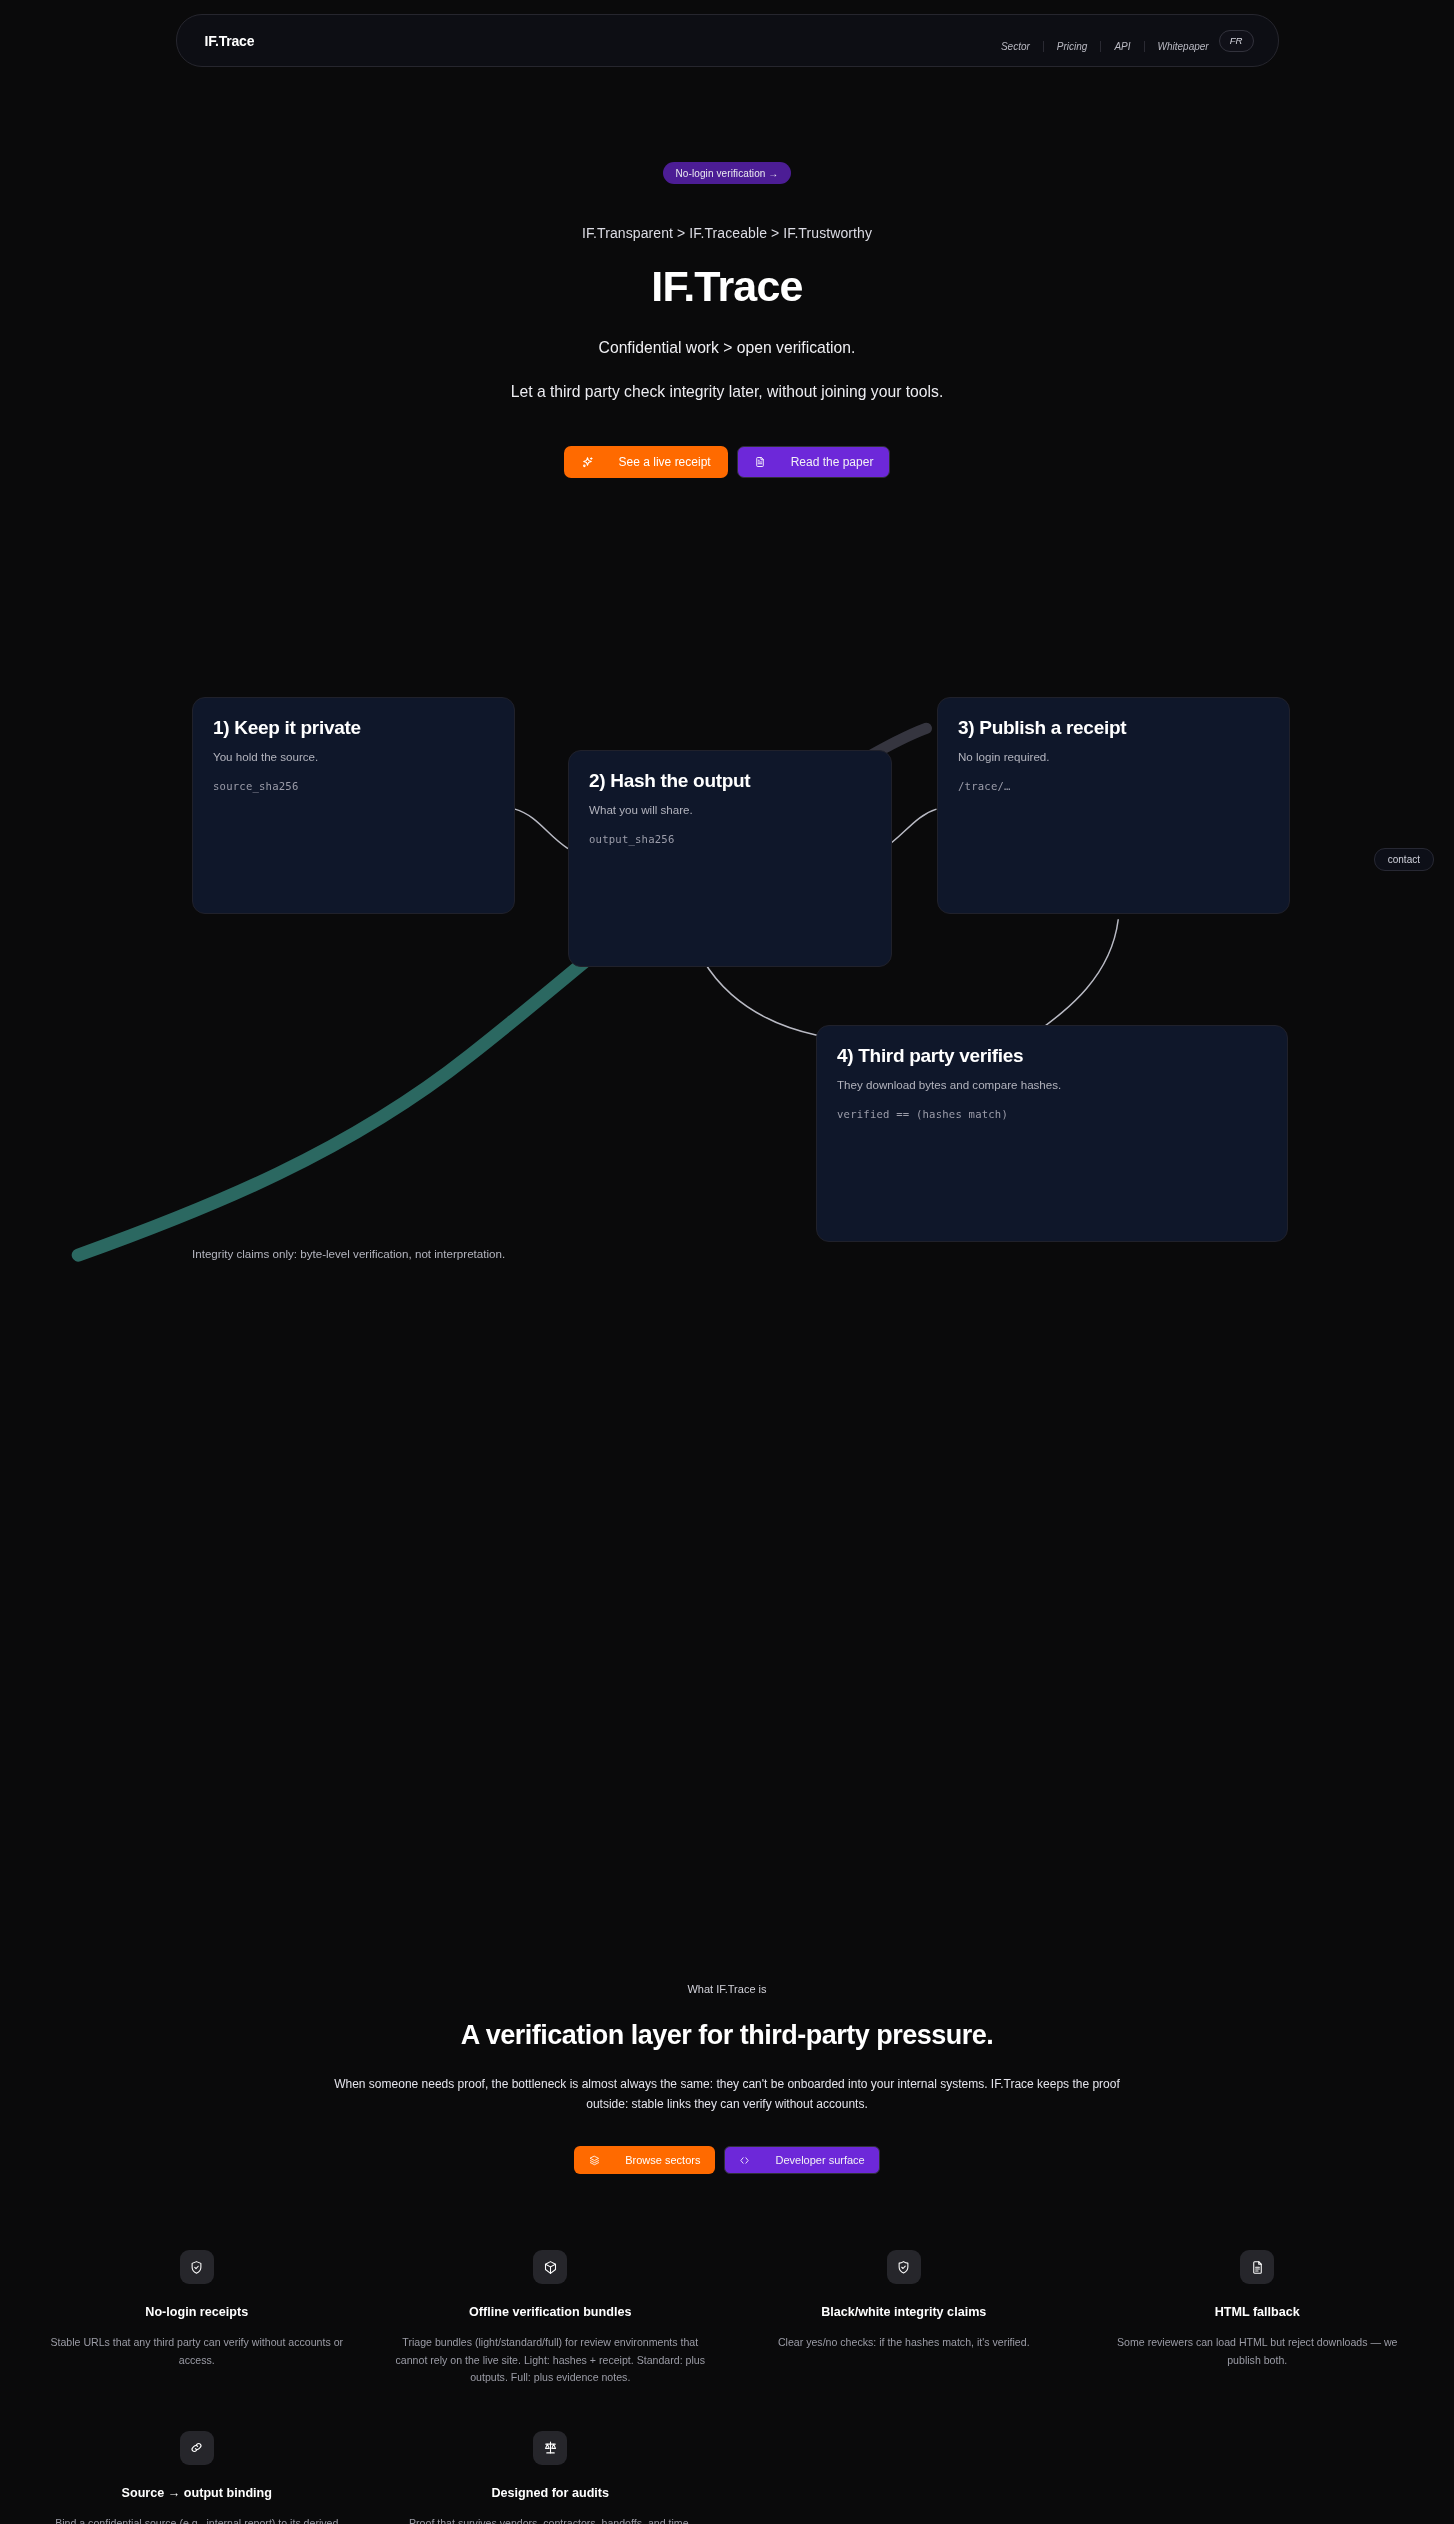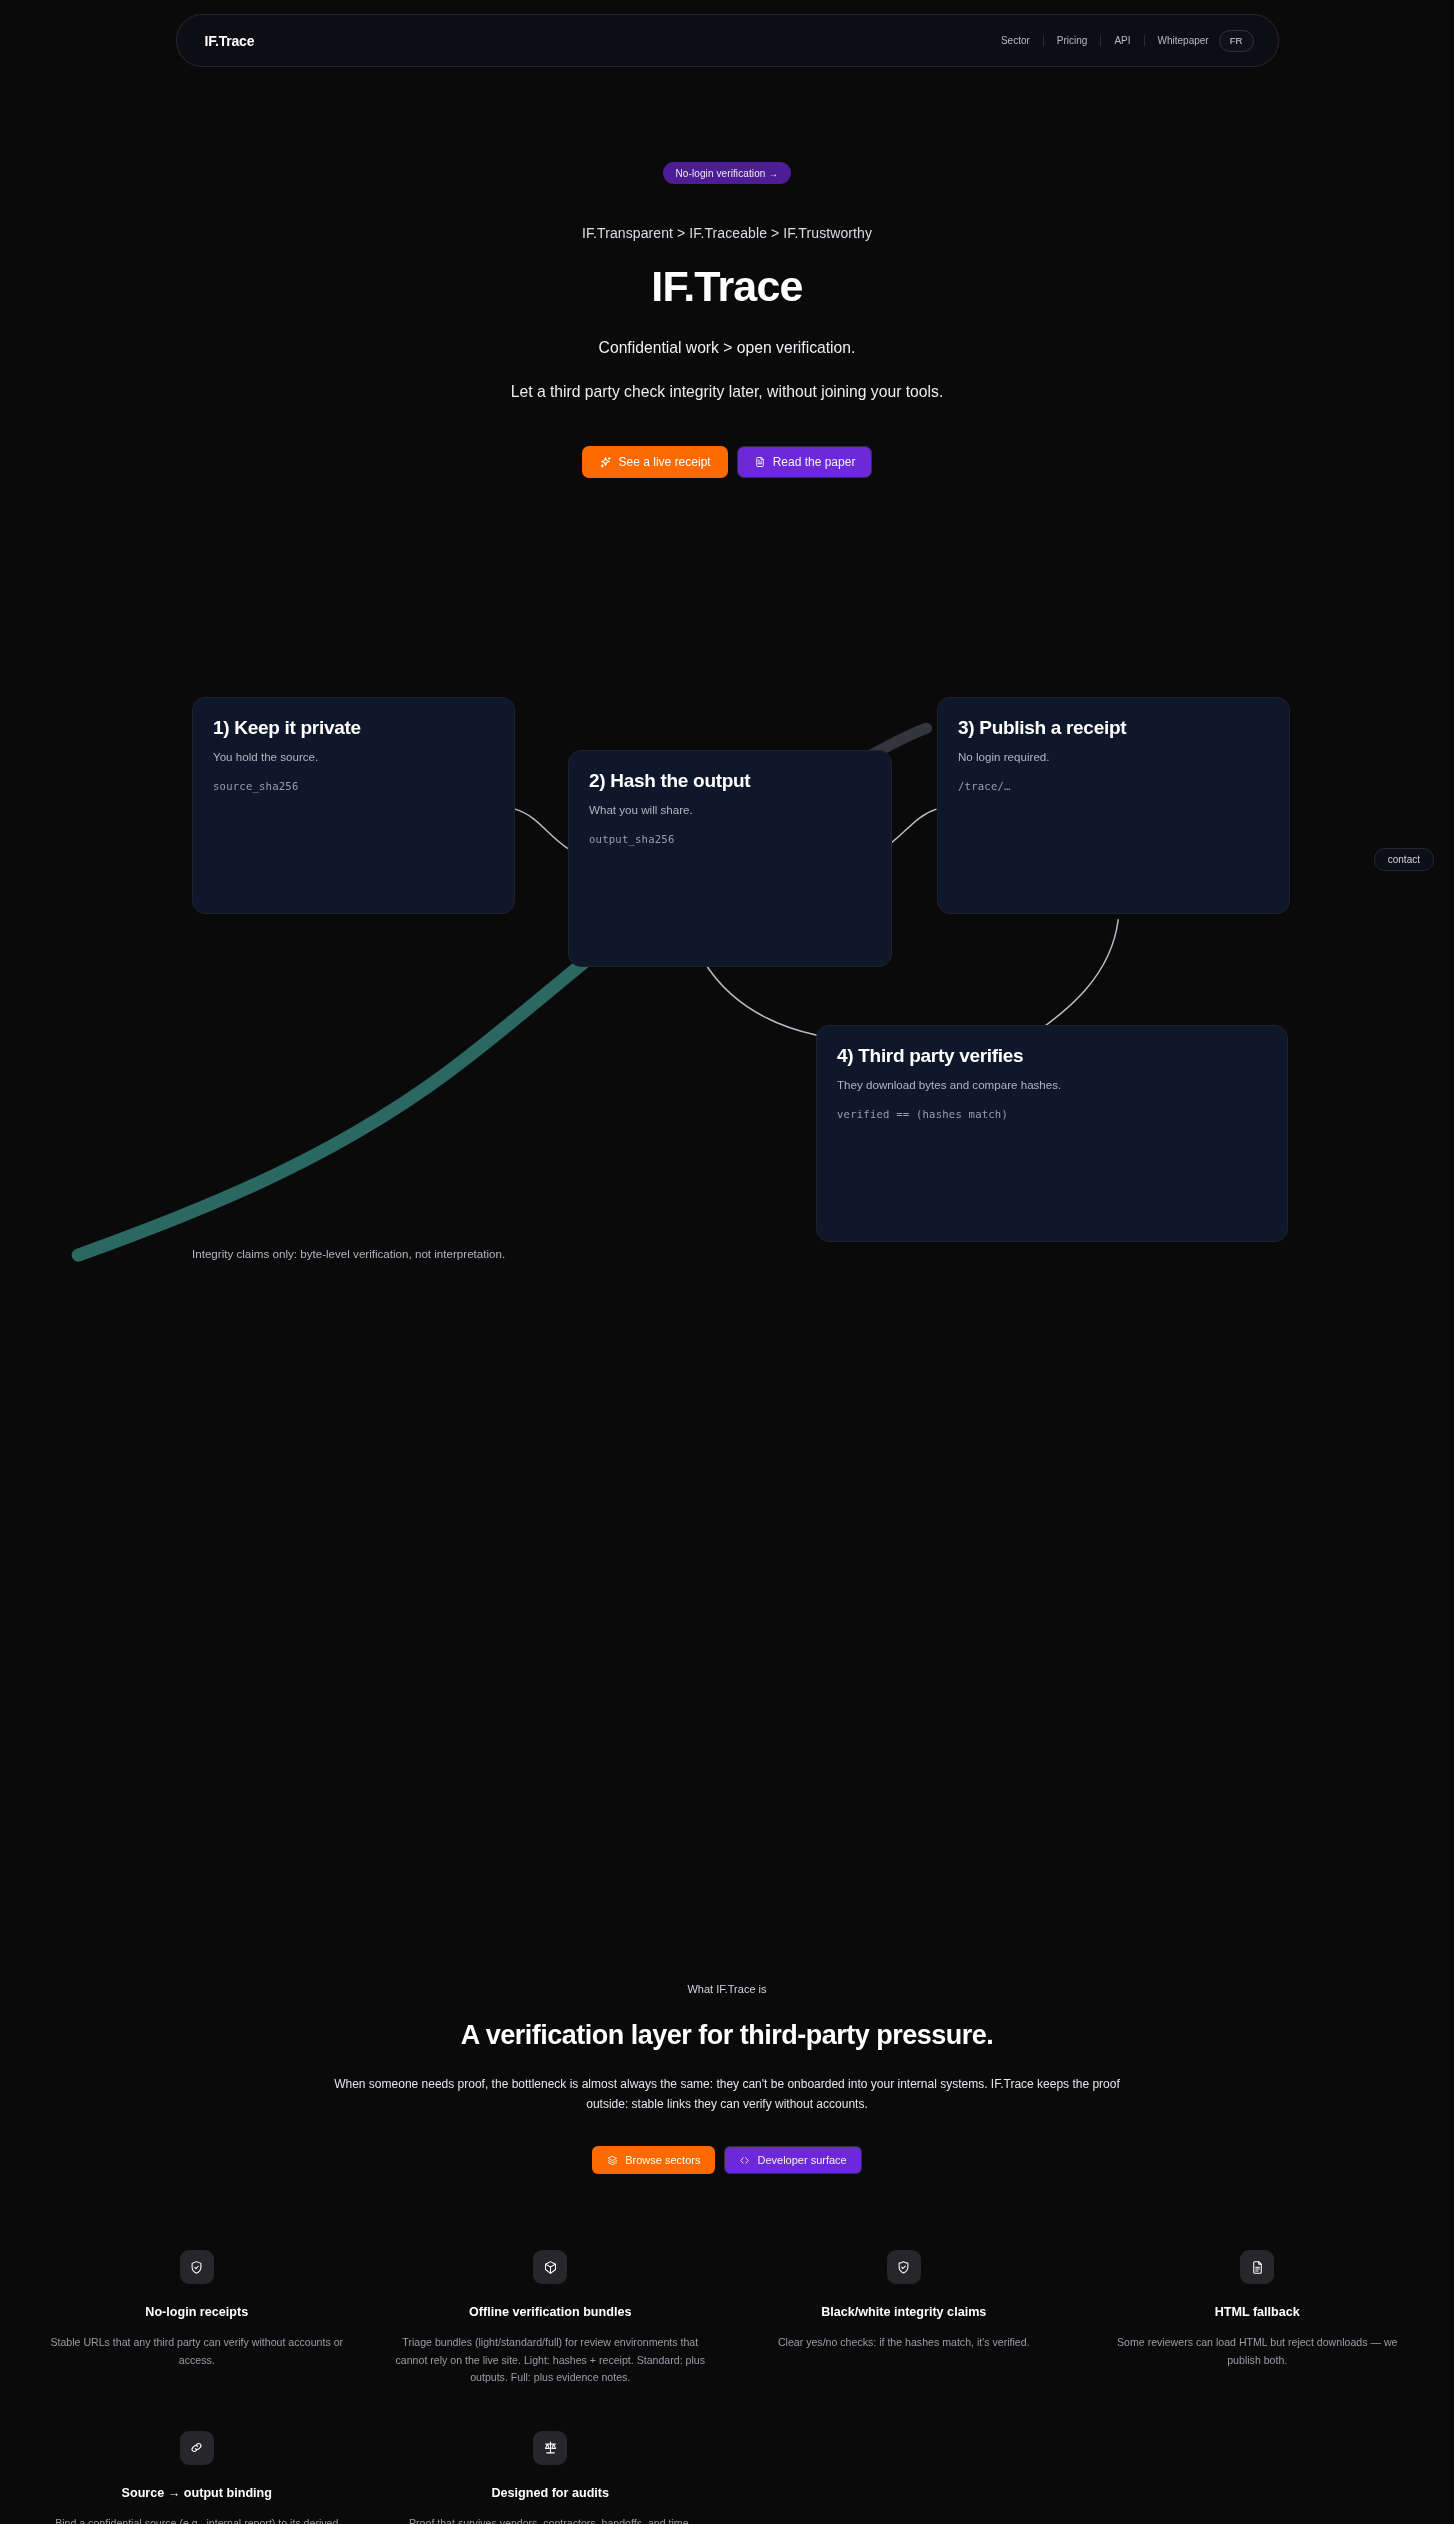--- a/index.html
+++ b/index.html
@@ -19,21 +19,21 @@
   }
   .header {
     width: 1103px; height: 53px;
     background: #0d0e14;
     border: 0.5px solid #26262e;
     border-radius: 26px;
     display: flex; align-items: center; justify-content: space-between;
     padding: 0 24px 0 28px;
   }
   .brand { font-size: 14px; font-weight: 700; letter-spacing: -0.2px; color: #ffffff; }
-  .nav { display: flex; align-items: center; gap: 0; }
+  .nav { display: flex; align-items: flex-end; gap: 0; font-style: italic; }
   .nav-item {
     font-size: 10px; color: #b9b9c2; padding: 0 13px;
     border-right: 0.5px solid #2a2a33; line-height: 11px;
   }
   .nav-item:last-of-type { border-right: none; padding-right: 10px; }
   .lang-pill {
     font-size: 9.6px; color: #d6d6de;
     border: 0.5px solid #32323c; border-radius: 11px;
     padding: 4.5px 10px; background: #101018;
   }
@@ -54,21 +54,21 @@
   }
   .hero-sub {
     margin-top: 28px; font-size: 15.7px; color: #f0f0f4; font-weight: 400;
   }
   .hero-lede {
     margin-top: 26px; font-size: 15.7px; color: #ededf2; font-weight: 400;
   }
   .hero-cta { margin-top: 45px; display: flex; justify-content: center; gap: 9px; }
 
   .btn {
-    display: inline-flex; align-items: center; gap: 7px;
+    display: inline-flex; align-items: center; gap: 25px;
     font-size: 12px; border-radius: 7px; padding: 8.6px 16px;
     border: 0.5px solid transparent; cursor: pointer; line-height: 1;
   }
   .btn-primary { background: #ff6a00; color: #ffffff; }
   .btn-ghost { background: #6d28d9; color: #f2f2f6; border-color: #303038; }
   .btn svg { display: block; }
   .flow-svg { position: absolute; left: 0; top: 0; width: 1454px; height: 621px; }
   .node {
     position: absolute; background: #0f172a;
     border: 0.5px solid #20212b; border-radius: 13px;

